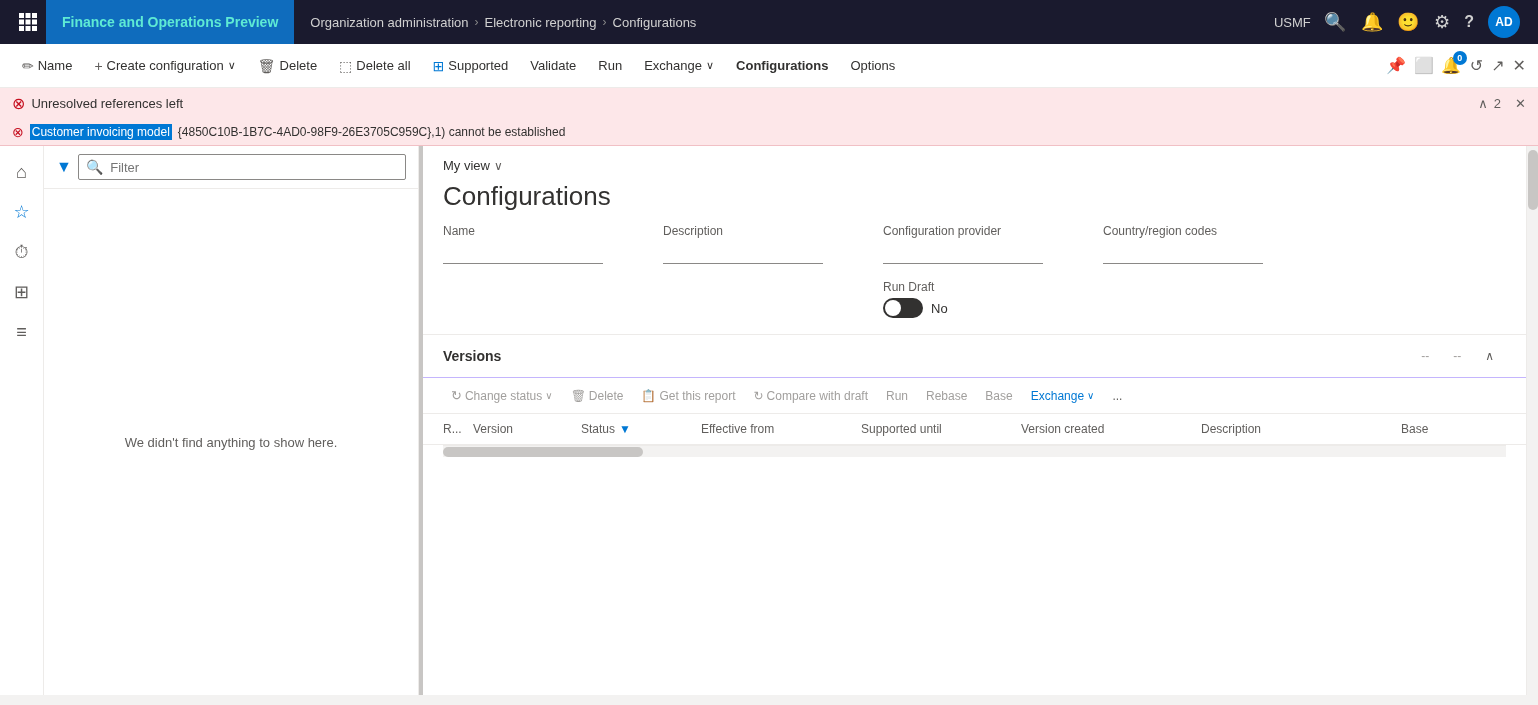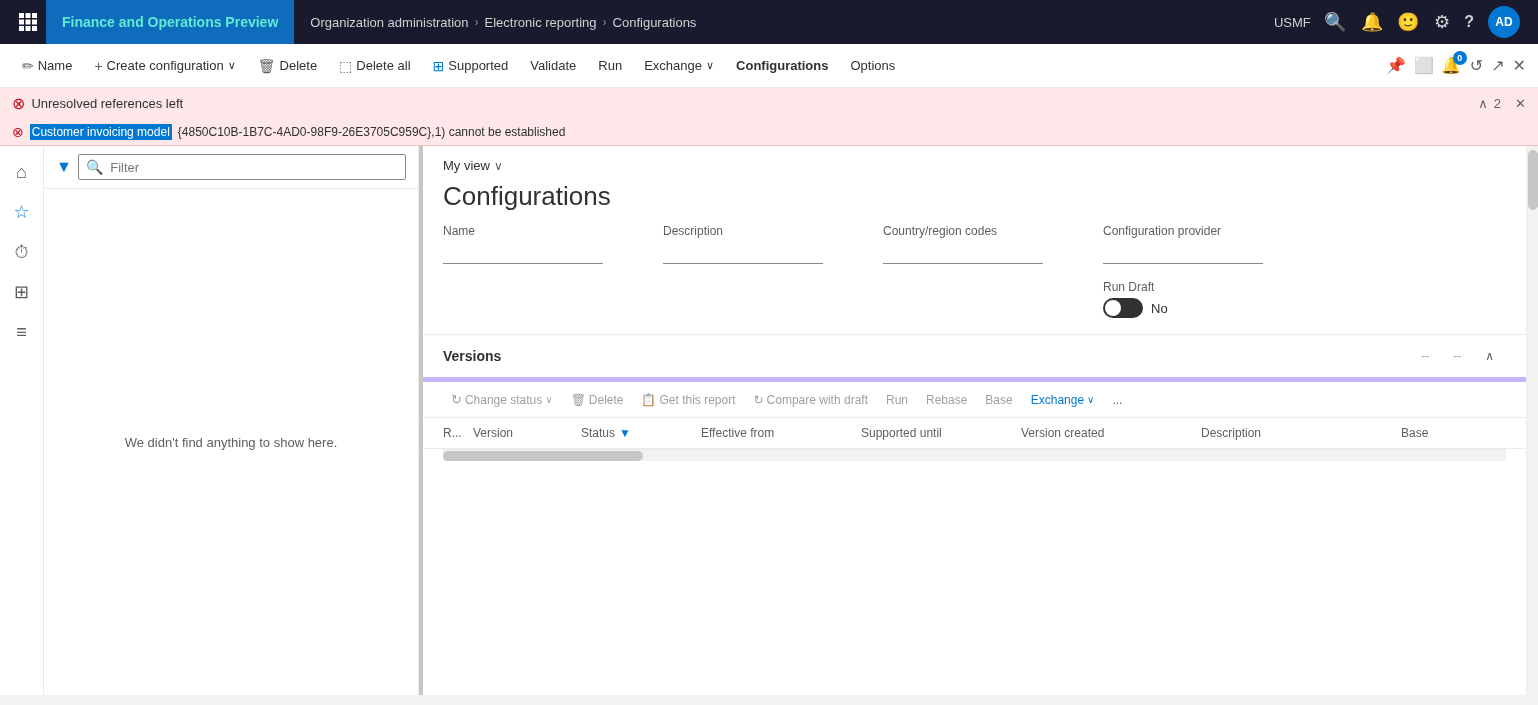--- a/index.html
+++ b/index.html
@@ -306,21 +306,21 @@
     .versions-section {
       flex: 1;
       border-top: 1px solid #edebe9;
       display: flex;
       flex-direction: column;
     }
     .versions-header {
       display: flex;
       align-items: center;
       padding: 10px 20px;
-      border-bottom: 5px solid #c4b5fd;
+      border-bottom: 1px solid #c4b5fd;
     }
     .versions-title {
       font-size: 14px;
       font-weight: 600;
       color: #323130;
       flex: 1;
     }
     .ver-action-btn {
       display: flex;
       align-items: center;
@@ -567,33 +567,33 @@
         <div class="form-area">
           <div class="form-field">
             <div class="field-label">Name</div>
             <div class="field-value"></div>
           </div>
           <div class="form-field">
             <div class="field-label">Description</div>
             <div class="field-value"></div>
           </div>
           <div class="form-field">
-            <div class="field-label">Country/region codes</div>
-            <div class="field-value"></div>
-          </div>
-          <div class="form-field">
             <div class="field-label">Configuration provider</div>
             <div class="field-value"></div>
             <div style="margin-top: 12px;">
               <div class="run-draft-label">Run Draft</div>
               <div class="toggle-row" style="margin-top:4px;">
                 <div class="toggle"></div>
                 <span class="toggle-label">No</span>
               </div>
             </div>
+          </div>
+          <div class="form-field">
+            <div class="field-label">Country/region codes</div>
+            <div class="field-value"></div>
           </div>
         </div>
 
         <div class="versions-section">
           <div class="versions-header">
             <span class="versions-title">Versions</span>
             <div class="ver-header-icons">
               <span class="ver-action-btn disabled">--</span>
               <span class="ver-action-btn disabled">--</span>
               <span class="ver-action-btn">∧</span>

